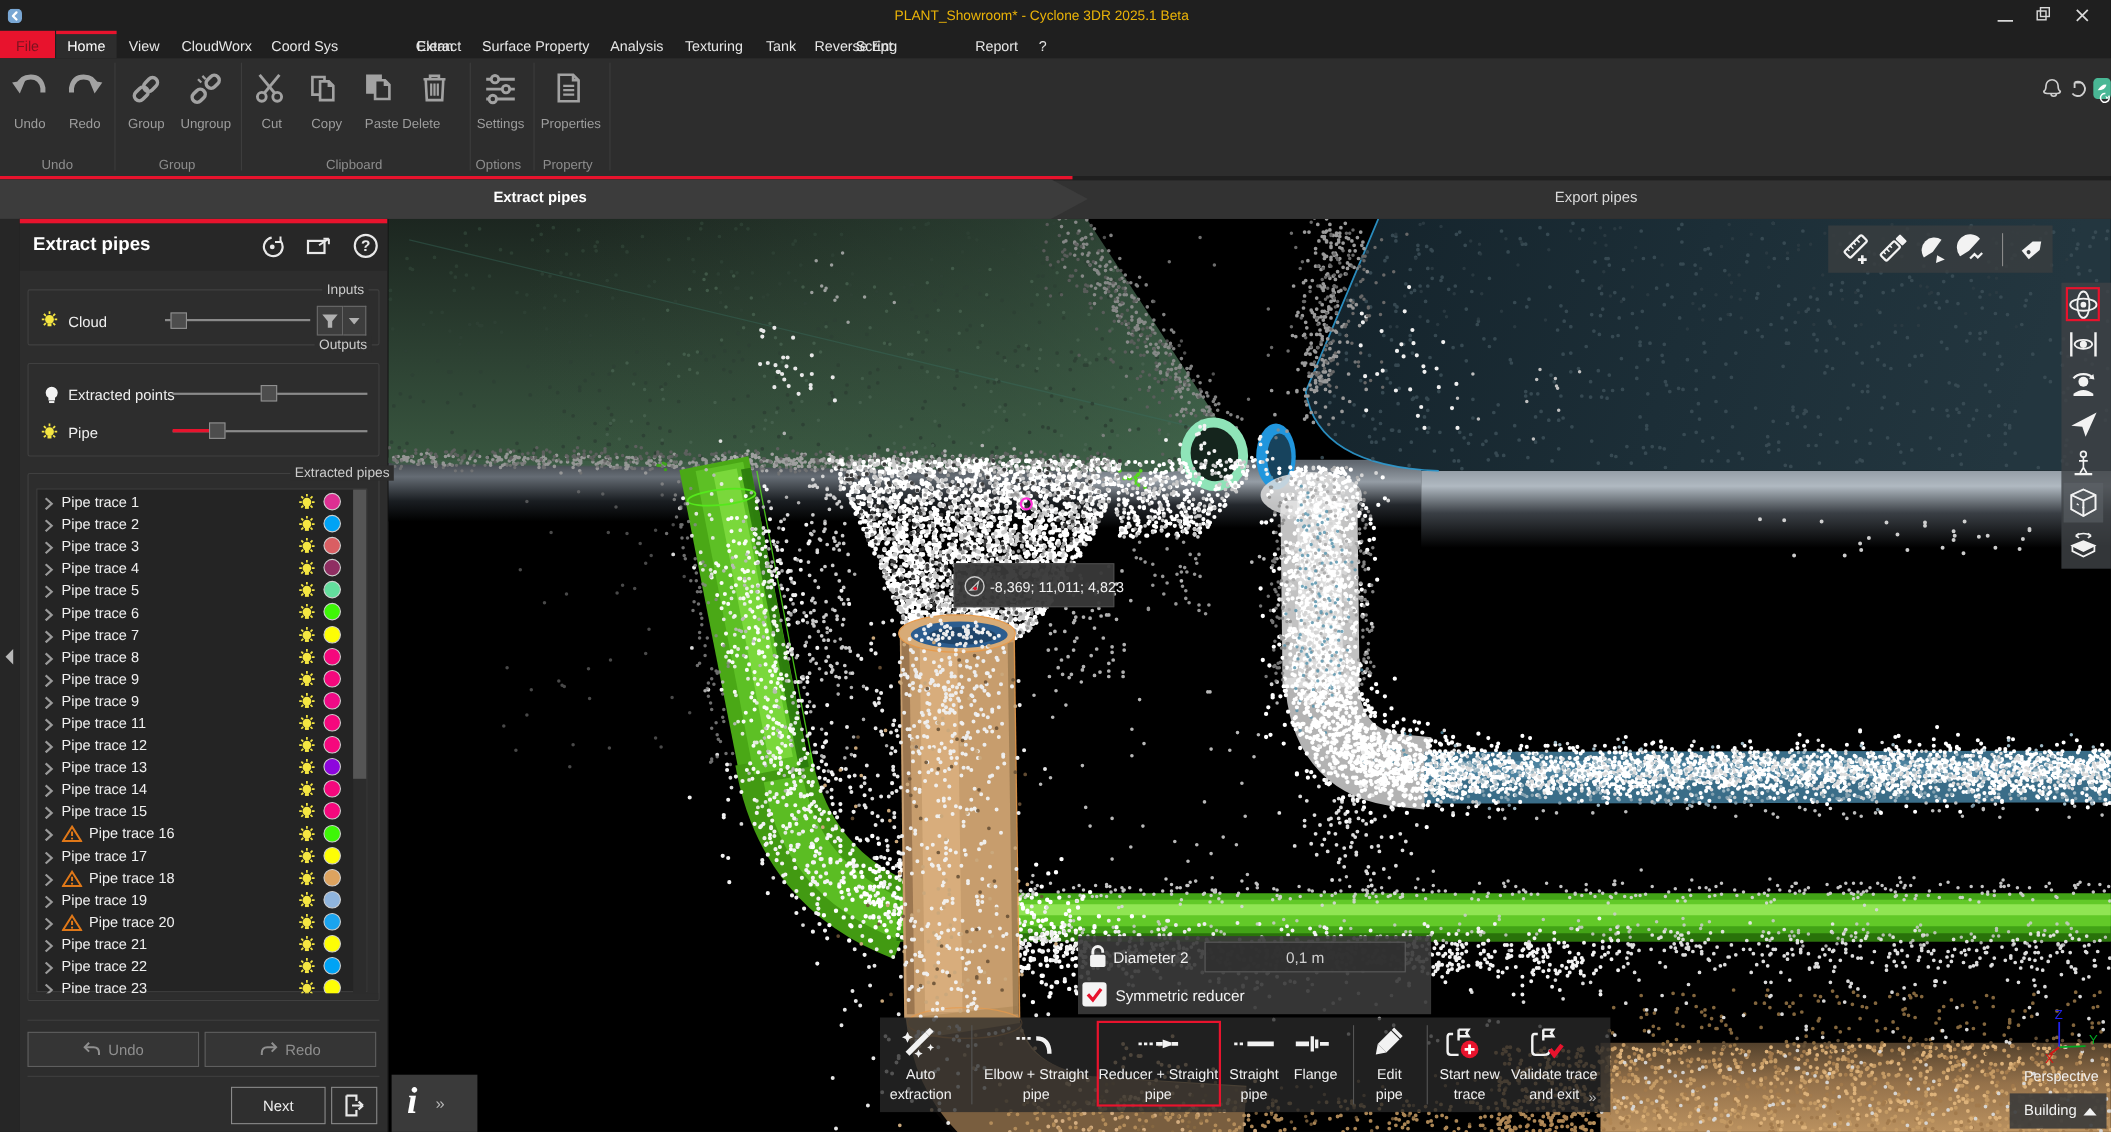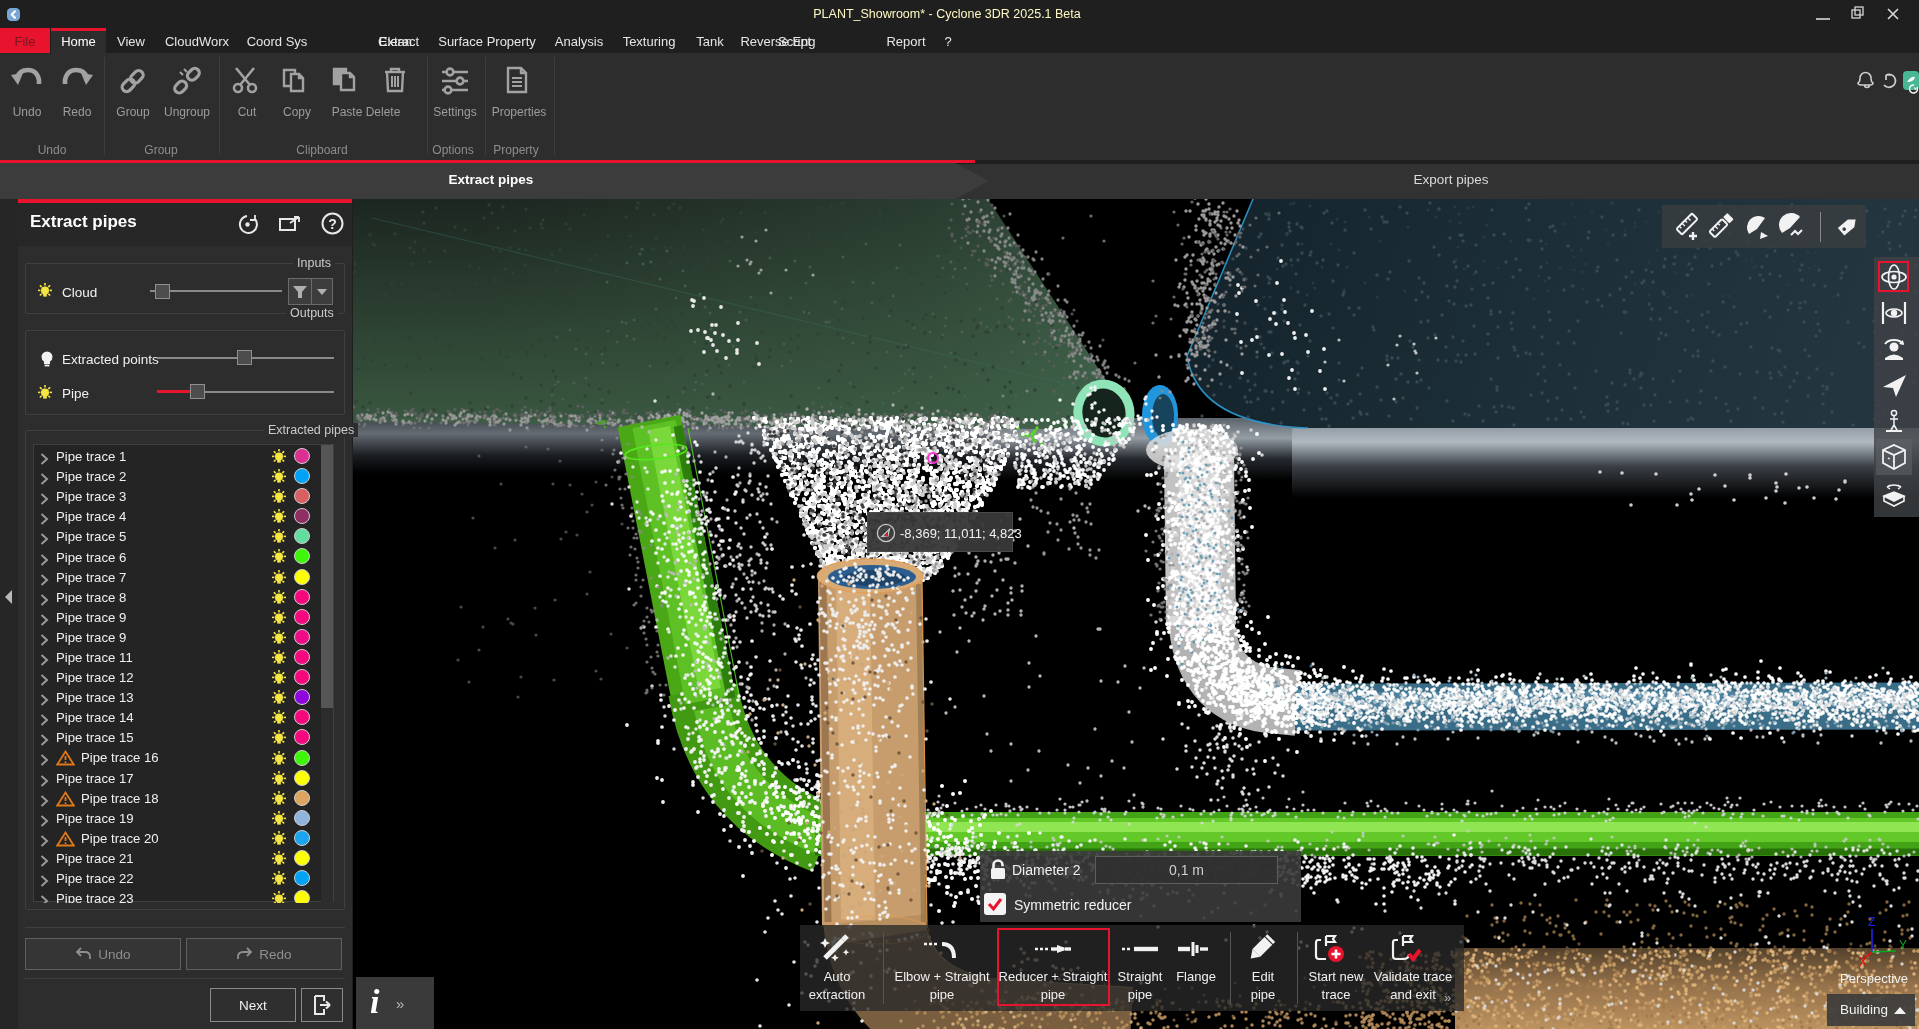--- a/index.html
+++ b/index.html
@@ -15,21 +15,21 @@
 .slider-thumb{position:absolute;width:15px;height:15px;background:#4d4d4d;border:1px solid #8f8f8f}
 .btn{position:absolute;background:#353535;border:1px solid #5f5f5f;color:#8f8f8f;
  font-size:13.5px;display:flex;align-items:center;justify-content:center}
 .tool-label{color:#f0f0f0;font-size:13px;text-align:center;line-height:18px}
 </style></head><body>
 
 <svg width="13" height="13" viewBox="0 0 22 22" class="abs" style="left:7px;top:8px">
 <rect x="0" y="0" width="22" height="22" rx="7" fill="#79a7d4"></rect>
 <path d="M13.5 5.5 L8 11 L13.5 16.5" fill="none" stroke="#fff" stroke-width="3.5" stroke-linecap="round" stroke-linejoin="round"></path>
   </svg>
-<div class="abs" style="left:747px;top:7px;width:400px;text-align:center;color:#fef9c3;font-size:12.5px">PLANT_Showroom* - Cyclone 3DR 2025.1 Beta</div>
+<div class="abs" style="left:747px;top:7px;width:400px;text-align:center;color:#eab308;font-size:12.5px">PLANT_Showroom* - Cyclone 3DR 2025.1 Beta</div>
 <svg width="110" height="26" viewBox="0 0 110 26" class="abs" style="left:1806px;top:2px">
 <path d="M10 17 L24 17" stroke="#d8d8d8" stroke-width="1.6"></path>
 <rect x="46" y="8" width="8" height="8" fill="none" stroke="#d8d8d8" stroke-width="1.3"></rect>
 <rect x="49" y="5" width="8" height="8" fill="none" stroke="#d8d8d8" stroke-width="1.3"></rect>
 <path d="M82 7 L92 17 M92 7 L82 17" stroke="#d8d8d8" stroke-width="1.6"></path>
   </svg>
 
 <div class="abs" style="left:0;top:28px;width:50px;height:25px;background:#e8132d"></div>
 <div class="abs" style="left:8px;top:34px;width:34px;text-align:center;color:#7a1420;font-size:13px">File</div>
 <div class="abs" style="left:51px;top:28px;width:55px;height:25px;background:#2d2d2d;border-top:3px solid #e8132d"></div>

